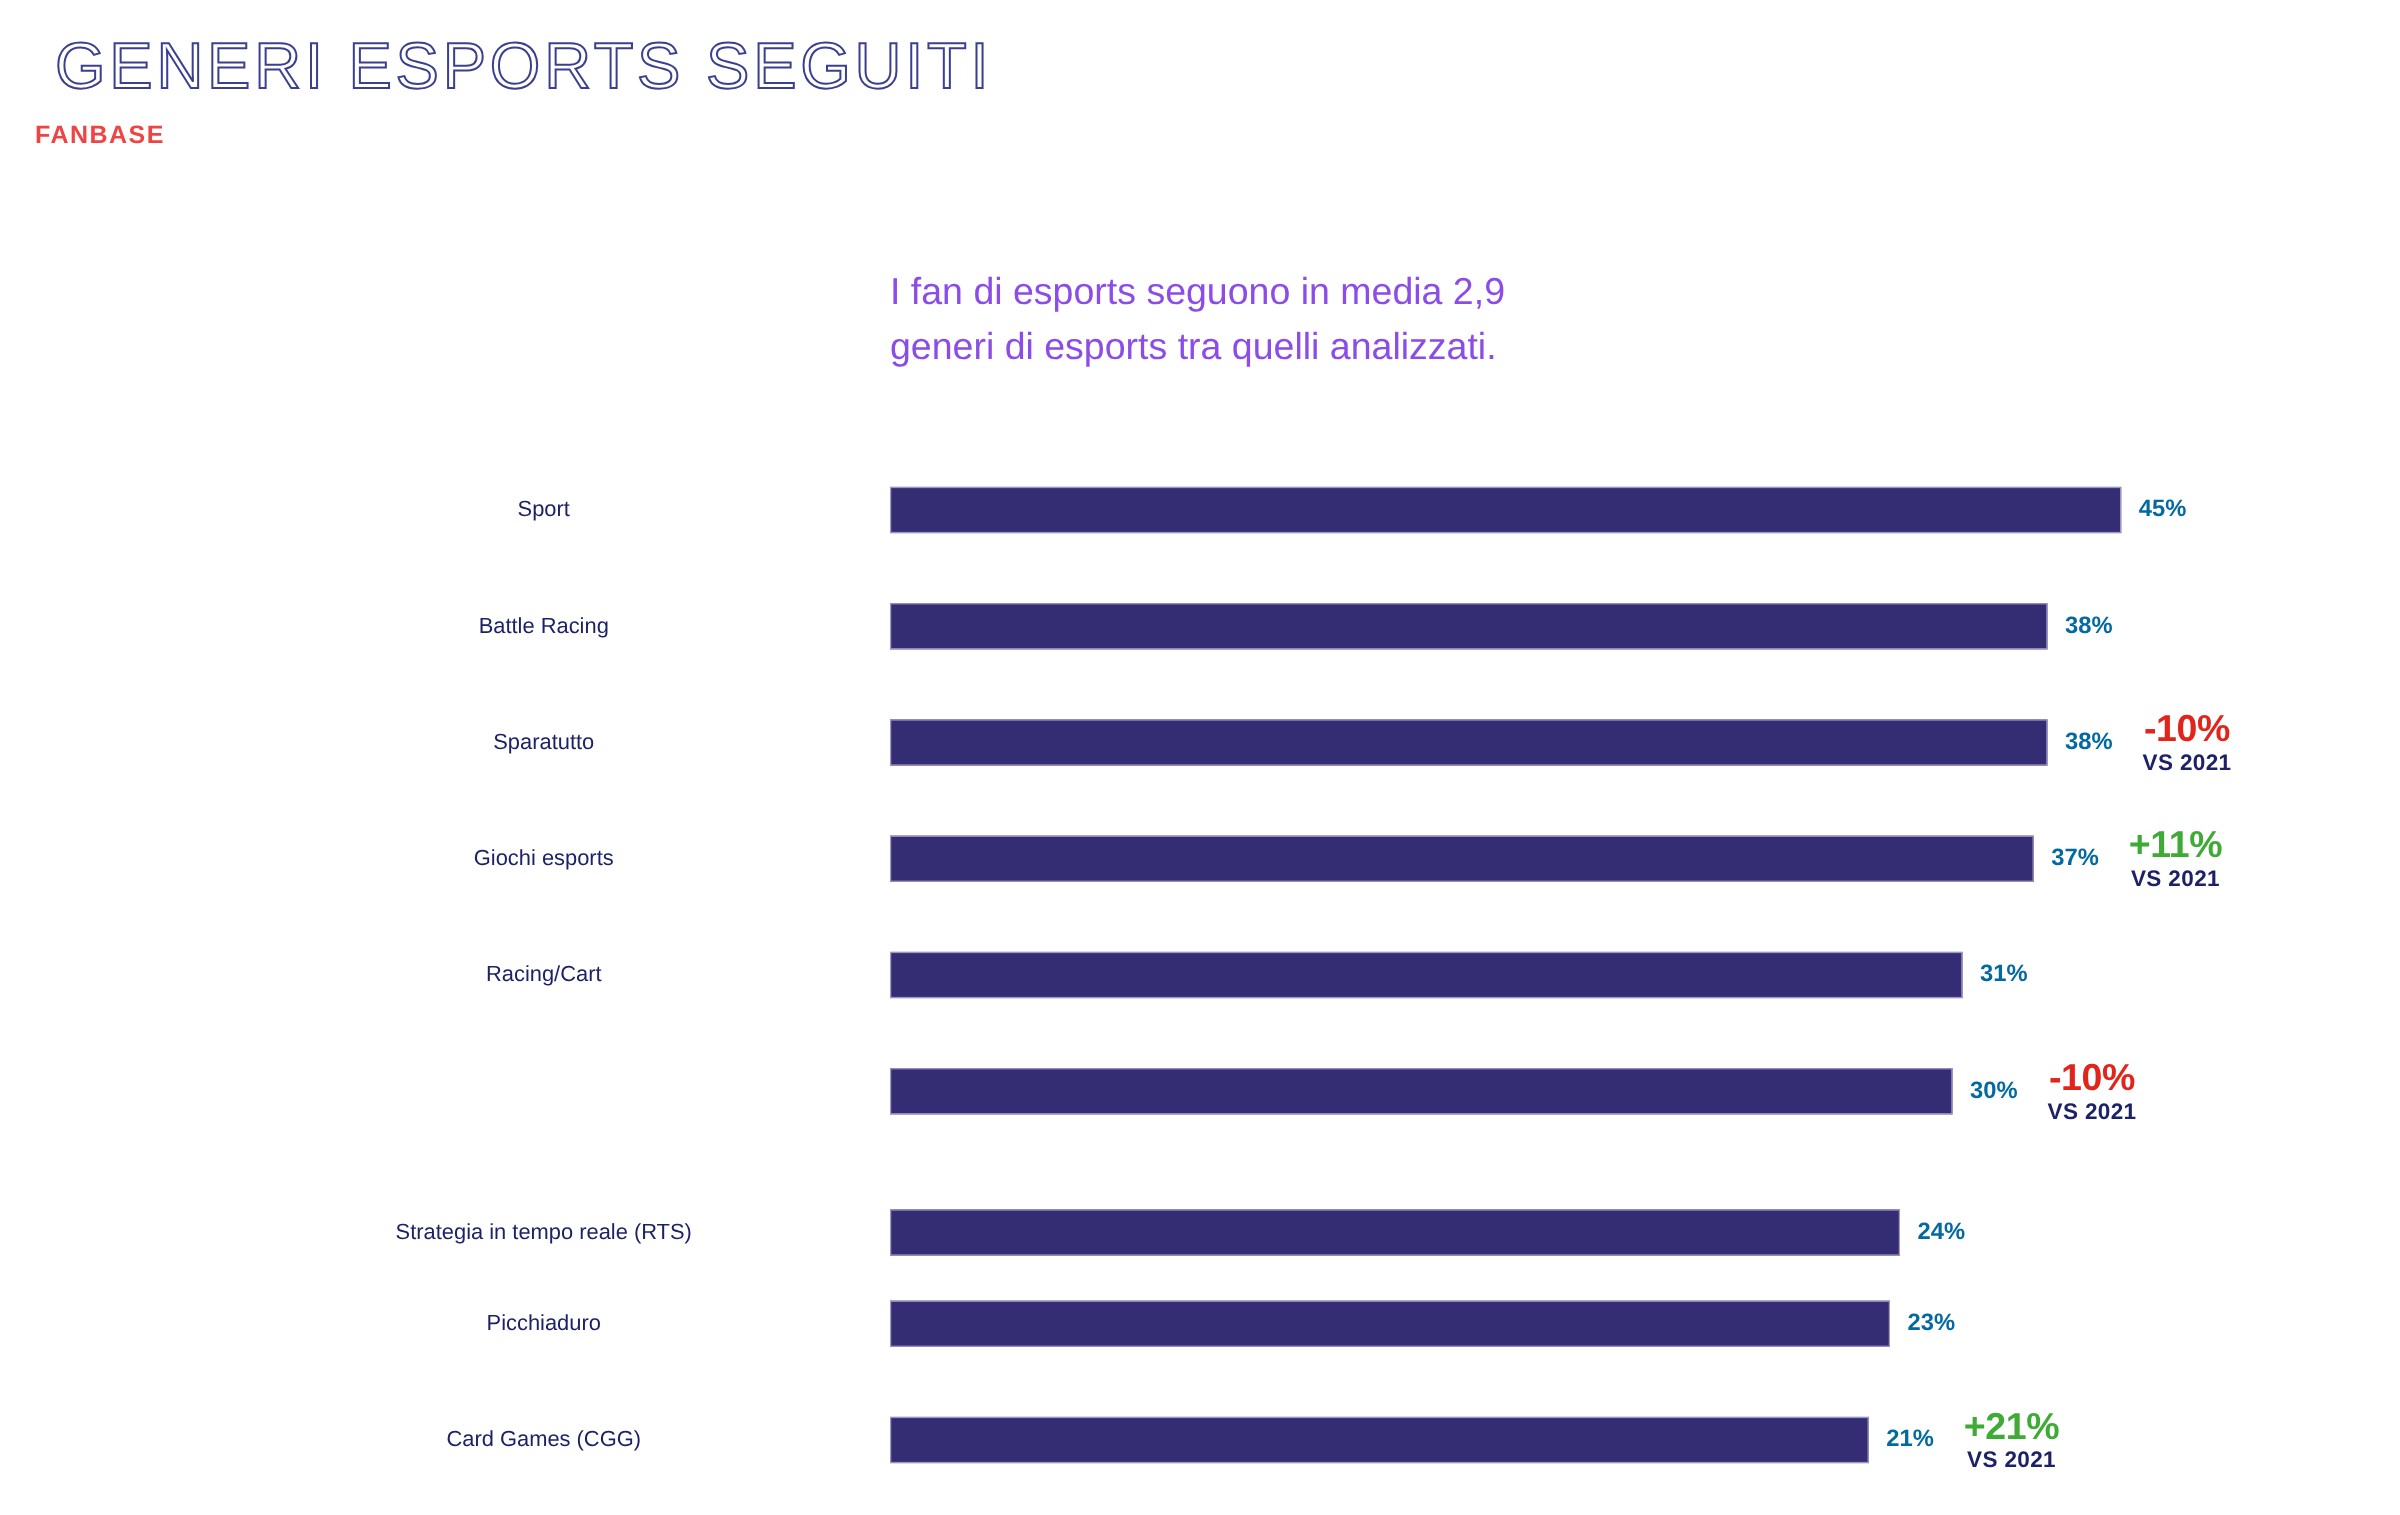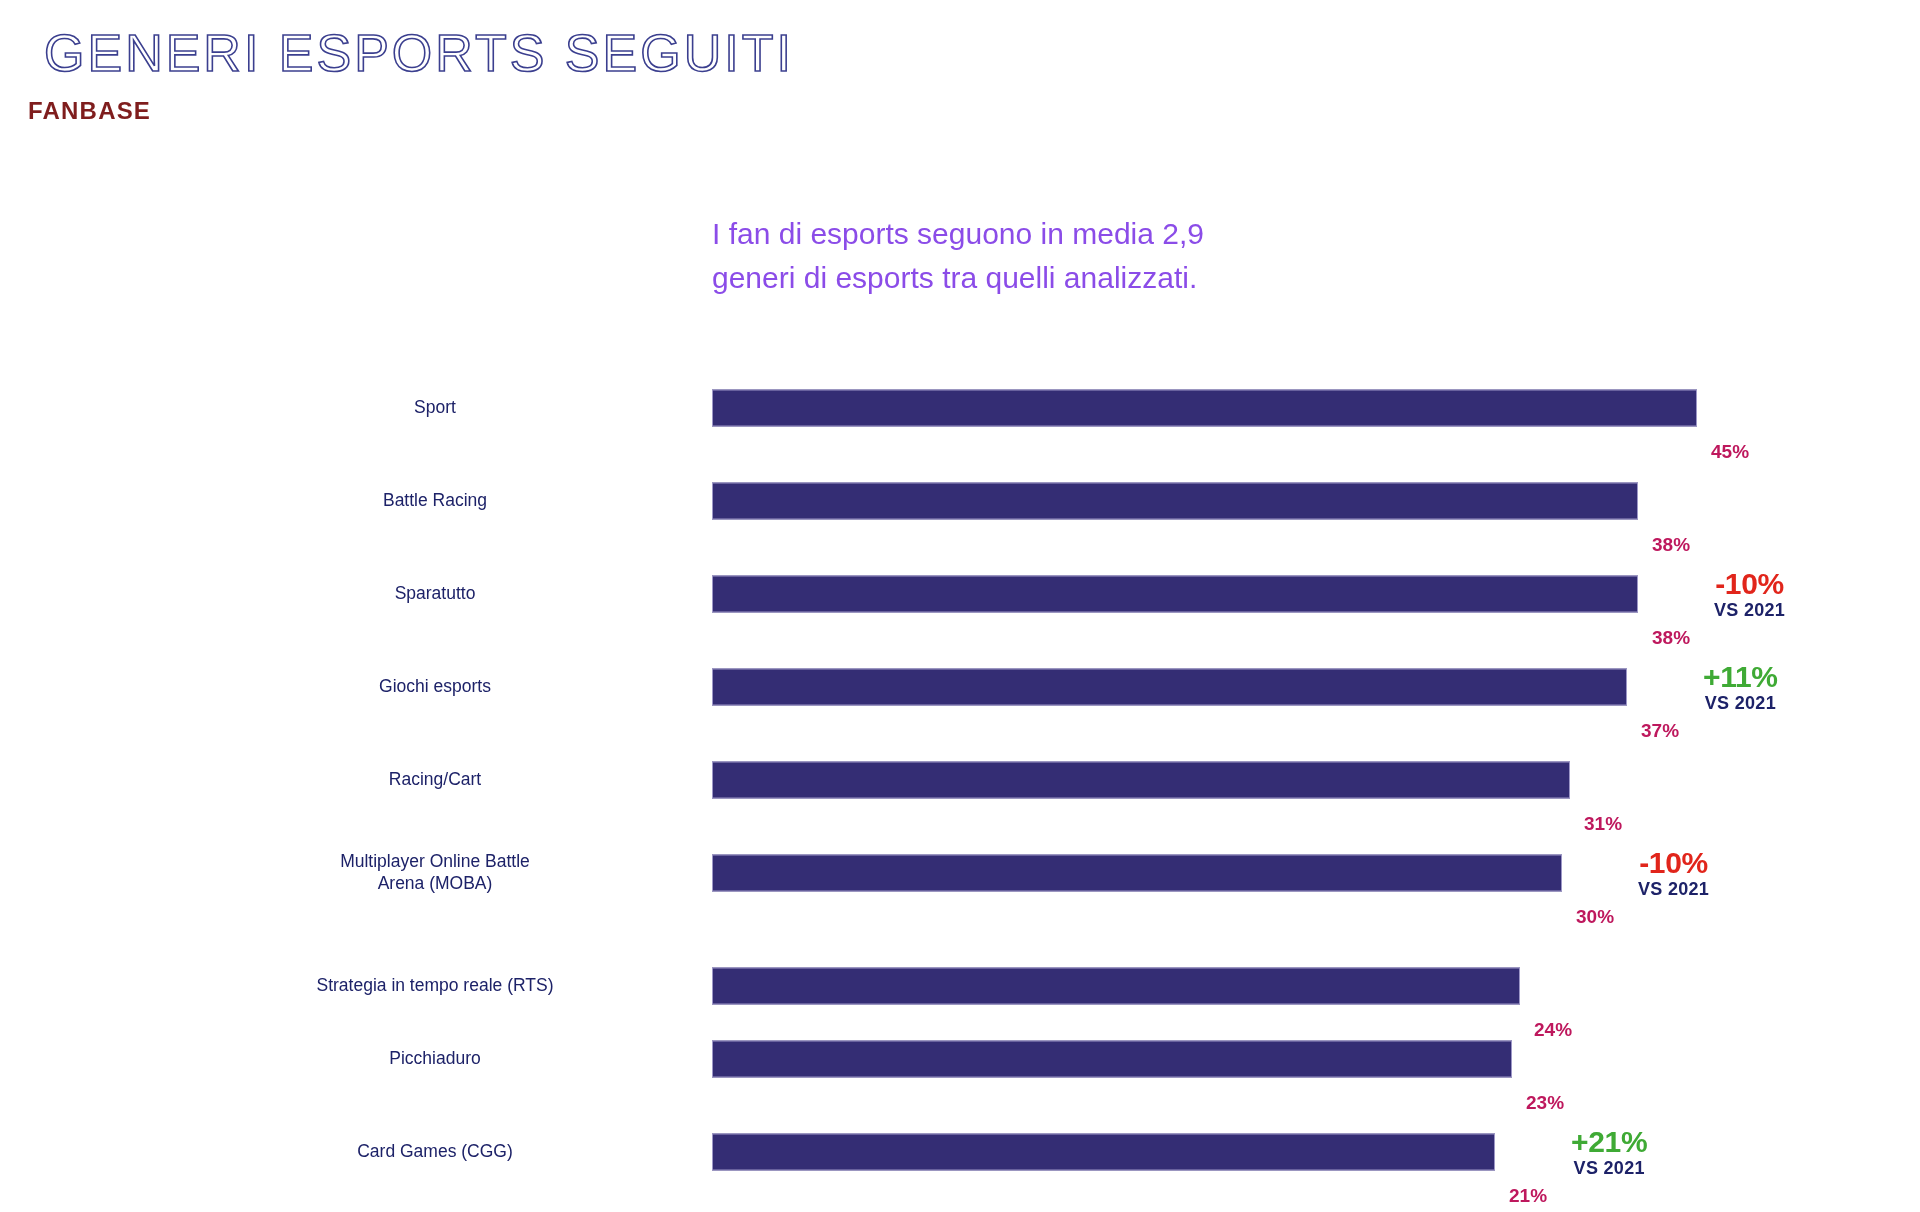--- a/index.html
+++ b/index.html
@@ -29,24 +29,24 @@
     font-weight: 400;
     letter-spacing: 3px;
     line-height: 1.05;
     color: transparent;
     -webkit-text-stroke: 1.6px #3b3f8f;
     text-stroke: 1.6px #3b3f8f;
     margin: 16px;
     white-space: nowrap;
   }
   #page-subtitle {
-    font-size: 24px;
+    font-size: 20px;
     font-weight: 700;
     letter-spacing: 1.2px;
-    color: #7f1d1d;
+    color: #ef4444;
     margin: 9px 0 0 0;
     white-space: nowrap;
   }
 
   
   #intro {
     position: absolute;
     left: 712px;
     top: 212px;
     width: 760px;
@@ -96,23 +96,22 @@
     background: #342d74;
     border: 1px solid #9d97c7;
     box-sizing: border-box;
   }
   .bar-value {
     position: absolute;
     top: 50%;
     transform: translateY(-50%);
     font-size: 19px;
     font-weight: 700;
-    color: #be185d;
-    white-space: nowrap;
-    margin-top: 44px;
+    color: #0369a1;
+    white-space: nowrap;
   }
   .delta-block {
     position: absolute;
     top: 50%;
     transform: translateY(-50%);
     text-align: center;
     white-space: nowrap;
   }
   .delta-value {
     display: block;
@@ -184,22 +183,20 @@
       </div>
     </div>
     <div class="bar-row" style="top: 384px;">
       <div class="cat-label">Racing/Cart</div>
       <div class="bar-track" style="width: 858px;">
         <div class="bar-fill" style="width: 100%; background: rgb(52, 45, 116);"></div>
       </div>
       <div class="bar-value" style="left: 1584px;">31%</div>
     </div>
     <div class="bar-row" style="top: 477px;">
-      <div class="cat-label">Multiplayer Online Battle
-Arena (MOBA)</div>
       <div class="bar-track" style="width: 850px;">
         <div class="bar-fill" style="width: 100%; background: rgb(52, 45, 116);"></div>
       </div>
       <div class="bar-value" style="left: 1576px;">30%</div>
       <div class="delta-block" style="left: 1638px;">
         <span class="delta-value neg">-10%</span>
         <span class="delta-ref">VS 2021</span>
       </div>
     </div>
     <div class="bar-row" style="top: 590px;">

